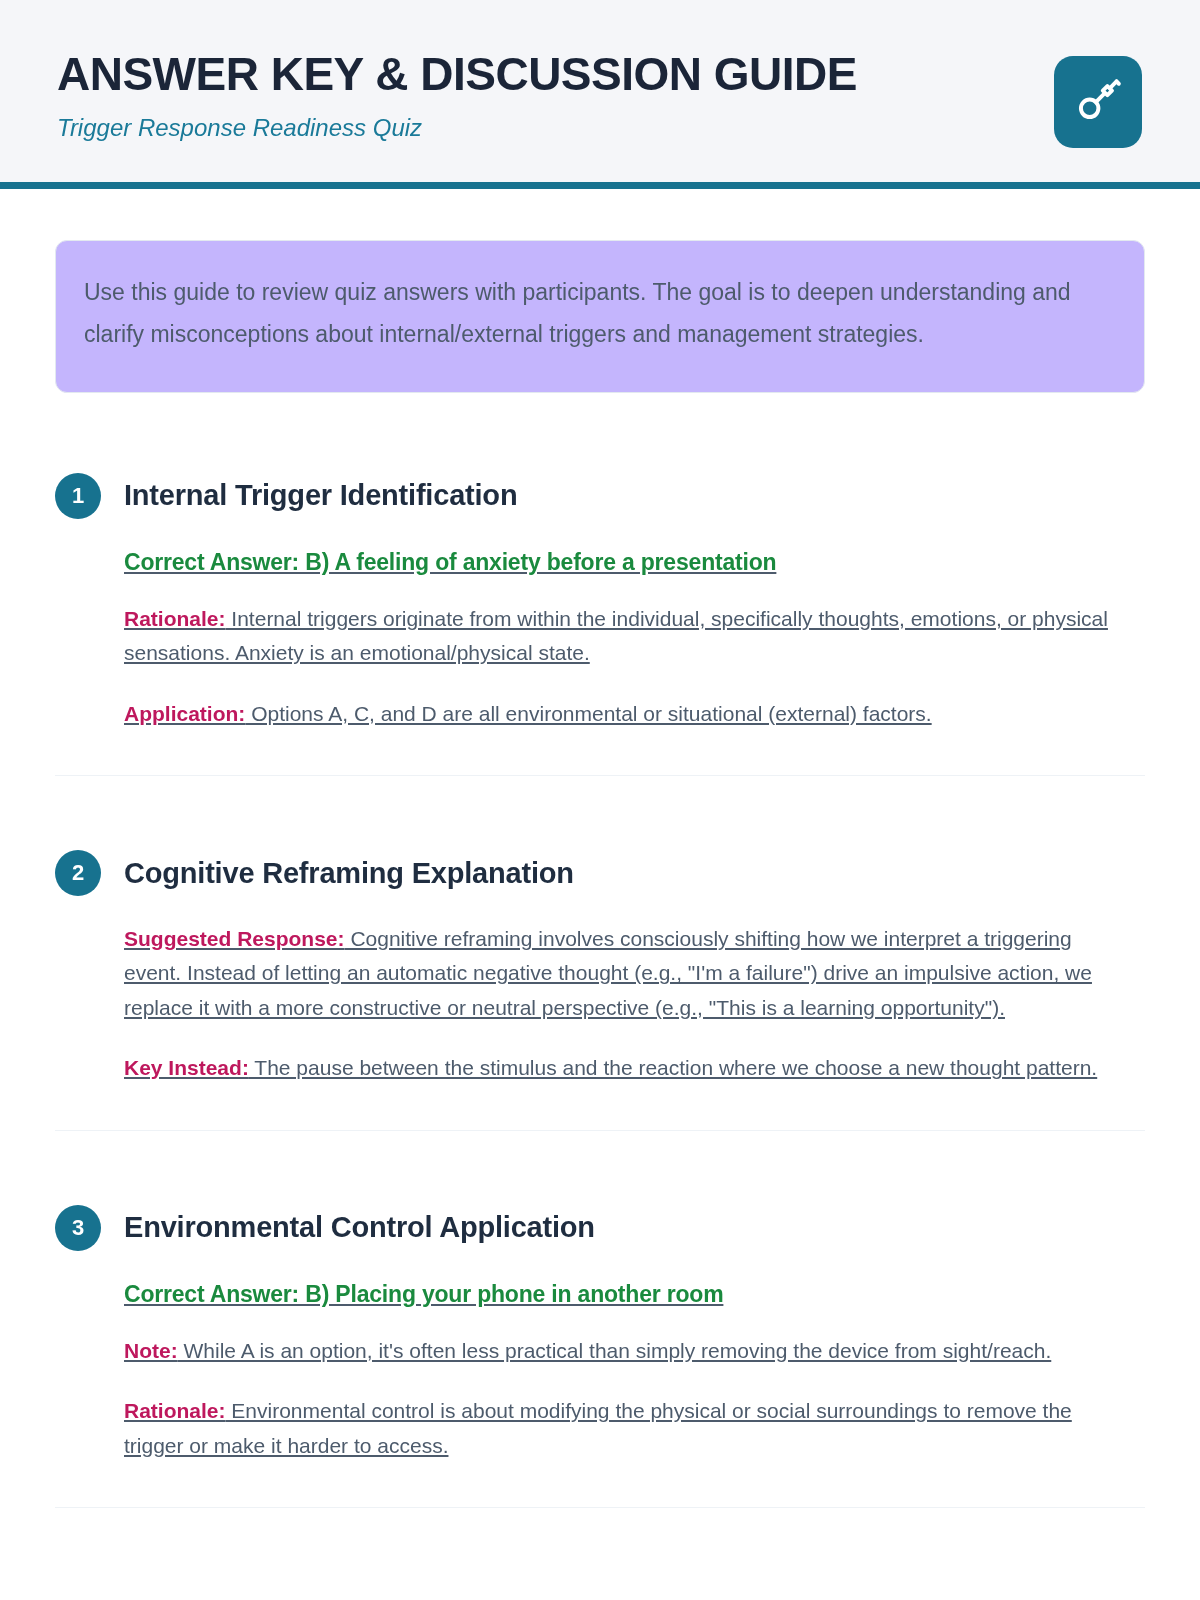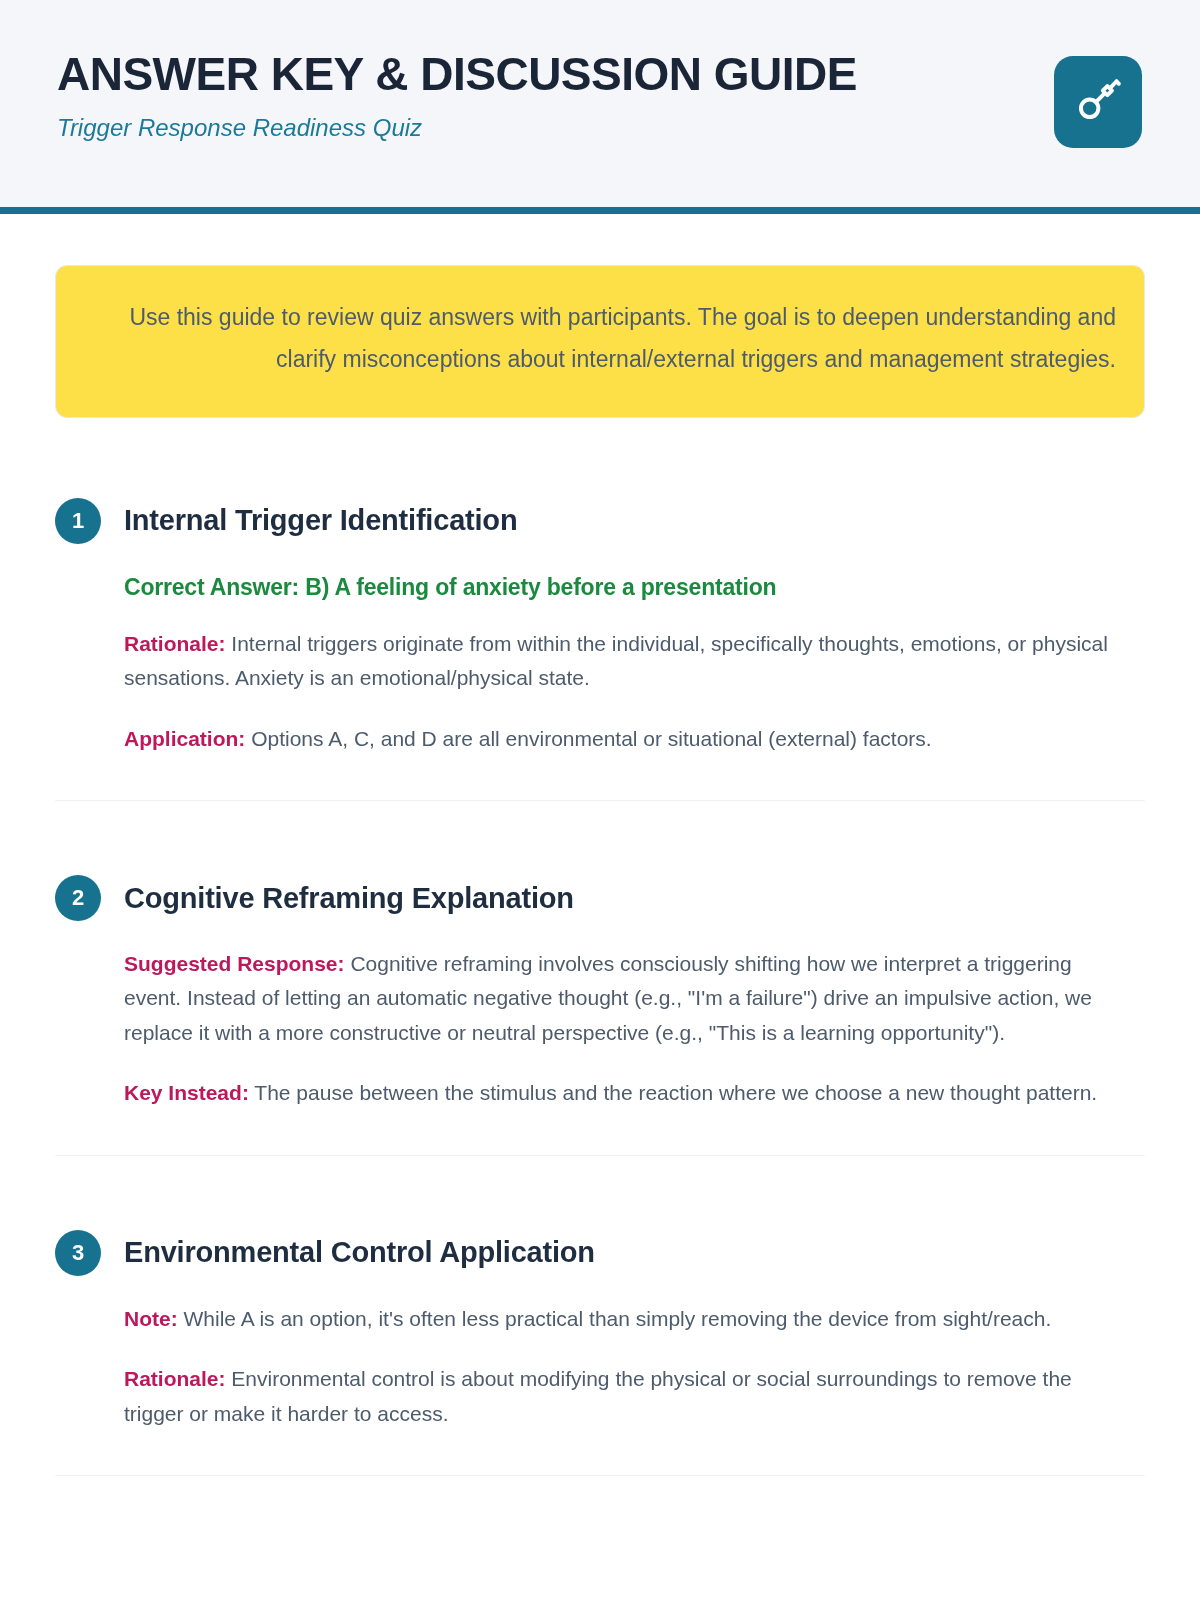--- a/index.html
+++ b/index.html
@@ -8,21 +8,21 @@
     font-family: "Liberation Sans", "DejaVu Sans", sans-serif;
     width: 1200px;
     height: 1600px;
     overflow: hidden;
     color: #4d5b6c;
   }
 
   
   .page-header {
     background: #f5f6f9;
-    height: 207px;
+    height: 182px;
     padding: 48px 58px 0 57px;
     display: flex;
     justify-content: space-between;
     align-items: flex-start;
   }
   .header-titles { padding-top: 2px; }
   .page-title {
     font-size: 46px;
     font-weight: 800;
     letter-spacing: -0.5px;
@@ -53,25 +53,24 @@
     height: 7px;
     background: #17728f;
     width: 100%;
   }
 
   
   .main-content { padding: 0 55px; }
 
   .intro-box {
     margin-top: 51px;
-    background: #fde047;
+    background: #c4b5fd;
     border: 1px solid #e3e9f0;
     border-radius: 12px;
     padding: 31px 28px 36px 28px;
-    text-align: right;
   }
   .intro-box p {
     font-size: 23px;
     line-height: 1.82;
     color: #4d5b6c;
   }
 
   .qa-section {
     padding: 74px 0 44px 0;
     border-bottom: 1px solid #eef2f6;
@@ -95,21 +94,21 @@
     align-items: center;
     justify-content: center;
     flex: 0 0 auto;
   }
   .section-title {
     font-size: 29px;
     font-weight: 700;
     color: #1f2d40;
     letter-spacing: -0.2px;
   }
-  .section-body { margin-left: 69px; }
+  .section-body { margin-left: 69px; text-decoration: underline; }
   .answer {
     margin-top: 30px;
     font-size: 23px;
     font-weight: 700;
     color: #1a8a3e;
     letter-spacing: -0.2px;
   }
   .body-text {
     margin-top: 26px;
     font-size: 21px;
@@ -177,18 +176,19 @@
   </section>
 
   <section class="qa-section">
     <div class="section-header">
       <div class="num-circle">
         <span>3</span>
       </div>
       <h2 class="section-title">Environmental Control Application</h2>
     </div>
     <div class="section-body">
+      <p class="answer">Correct Answer: B) Placing your phone in another room</p>
     <p class="body-text"><strong>Note:</strong><span> While A is an option, it's often less practical than simply removing the device from sight/reach.</span></p>
           <p class="body-text"><strong>Rationale:</strong><span> Environmental control is about modifying the physical or social surroundings to remove the trigger or make it harder to access.</span></p>
         </div>
   </section>
 </div>
 </main>
 
 </body></html>

